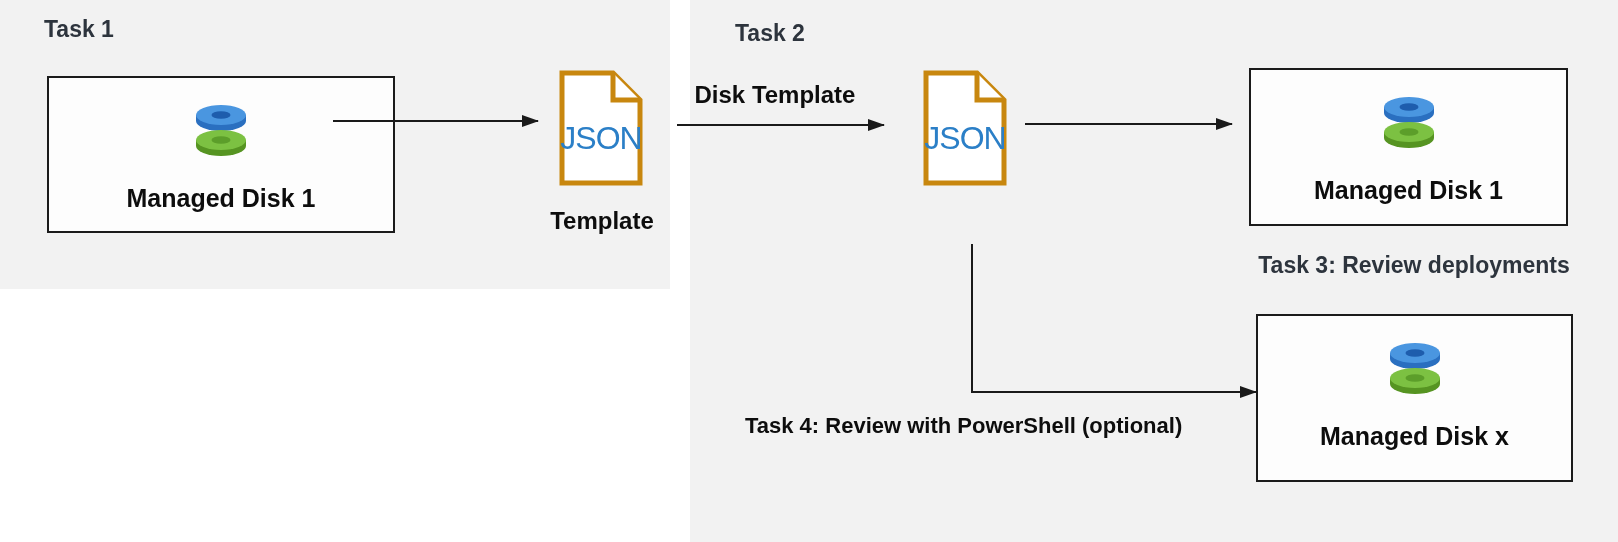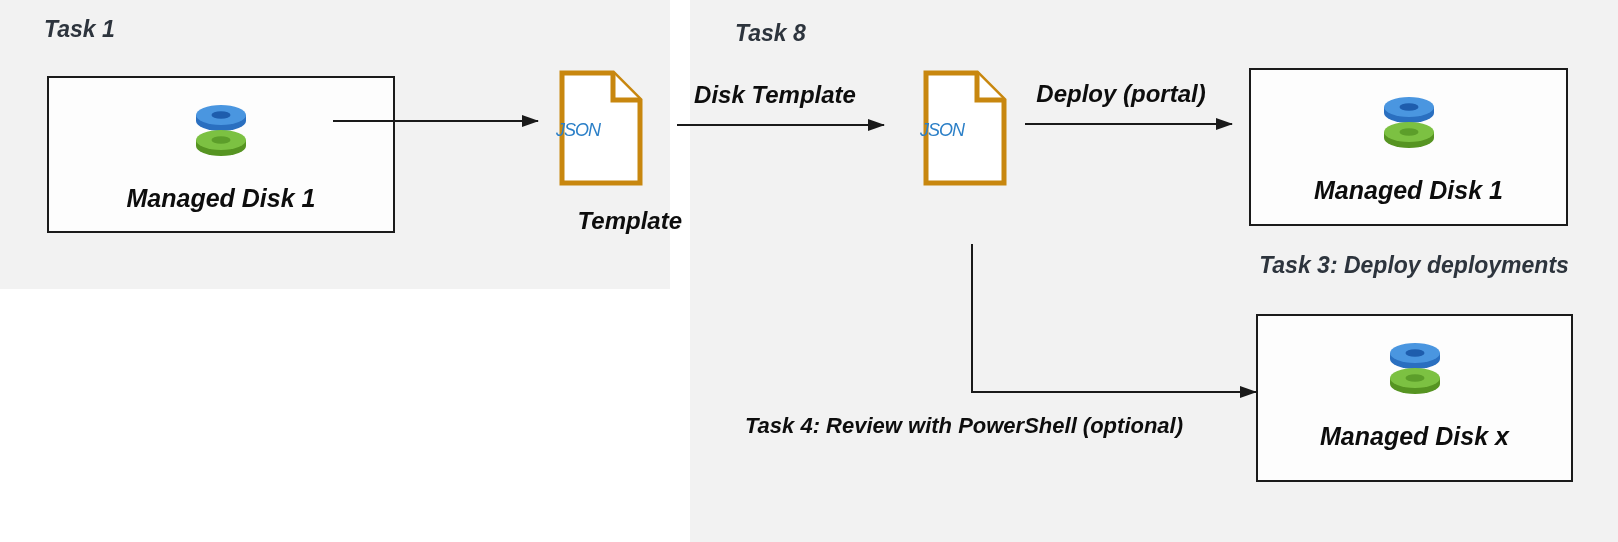--- a/index.html
+++ b/index.html
@@ -3,35 +3,35 @@
 <meta charset="utf-8">
 <style>
   :root{
     --panel-bg:#f2f2f2; --box-bg:#fdfdfd; --box-border:#1b1b1b; --arrow:#1a1a1a;
     --heading:#2d343d; --label:#0d0d0d; --orange:#c8870f; --json-blue:#2b7fc7;
     --blue-face:#4a96e0; --blue-side:#2a6fc0; --blue-hole:#1e5dad;
     --green-face:#7cc142; --green-side:#569422; --green-hole:#5c9e2a;
   }
   html,body{margin:0;padding:0;background:#ffffff;}
   .canvas{position:relative;width:1618px;height:542px;background:#ffffff;
-          font-family:"Liberation Sans",sans-serif;overflow:hidden;font-style:italic;}
+          font-family:"Liberation Sans",sans-serif;overflow:hidden;}
   .panel{position:absolute;background:var(--panel-bg);}
   #panel-task1{left:0;top:0;width:670px;height:289px;}
   #panel-task2{left:690px;top:0;width:928px;height:542px;}
   .heading{position:absolute;font-weight:bold;font-size:23px;color:var(--heading);white-space:nowrap;}
   .disk-box{position:absolute;background:var(--box-bg);border:2px solid var(--box-border);
             box-sizing:border-box;display:flex;flex-direction:column;align-items:center;}
   .disk-box .icon{margin-top:22px;}
   .disk-box .box-label{margin-top:24px;font-weight:bold;font-size:25px;color:var(--label);white-space:nowrap;}
   .json-node{position:absolute;width:90px;height:120px;}
   .json-node .doc{position:absolute;left:0;top:0;}
-  .json-node .json-text{position:absolute;left:0;top:52px;width:100%;
-            font-size:18px;color:var(--json-blue);letter-spacing:-1px;}
+  .json-node .json-text{position:absolute;left:0;top:52px;width:100%;text-align:center;
+            font-size:32px;color:var(--json-blue);letter-spacing:-1px;}
   .caption{position:absolute;font-weight:bold;font-size:24px;color:var(--label);
-           text-align:right;white-space:nowrap;}
+           text-align:center;white-space:nowrap;}
   .arrow-label{position:absolute;font-weight:bold;font-size:24px;color:var(--label);
            text-align:center;white-space:nowrap;}
   .note{position:absolute;font-weight:bold;font-size:22px;line-height:30px;color:var(--label);white-space:nowrap;}
   #task3-heading{text-align:center;}
   svg.overlay{position:absolute;left:0;top:0;pointer-events:none;}
 </style>
 </head>
 <body>
 
 <div class="canvas">
@@ -52,21 +52,21 @@
         <ellipse cx="28" cy="40" rx="9.5" ry="3.8" fill="var(--green-hole)"></ellipse>
       </g>
       <g id="json-doc-symbol">
         <path d="M6 5 H57 L84 32 V115 H6 Z" fill="#ffffff" stroke="var(--orange)" stroke-width="5" stroke-linejoin="miter"></path>
         <path d="M57 5 V32 H84" fill="#ffffff" stroke="var(--orange)" stroke-width="5" stroke-linejoin="miter"></path>
       </g>
     </defs>
   </svg>
 
   <div class="heading" style="left:44px;top:16px">Task 1</div>
-  <div class="heading" style="left:735px;top:20px">Task 8</div>
+  <div class="heading" style="left:735px;top:20px">Task 2</div>
 
   <div class="disk-box" style="left:47px;top:76px;width:348px;height:157px">
     <svg class="icon" width="56" height="60" viewBox="0 0 56 60">
         <use href="#disk-symbol"></use>
       </svg>
     <div class="box-label">Managed Disk 1</div>
   </div>
 
   <div class="json-node" style="left:556px;top:68px">
     <svg class="doc" width="90" height="120" viewBox="0 0 90 120">
@@ -78,30 +78,29 @@
 
   <div class="arrow-label" style="left:675px;top:81px;width:200px">Disk Template</div>
 
   <div class="json-node" style="left:920px;top:68px">
     <svg class="doc" width="90" height="120" viewBox="0 0 90 120">
         <use href="#json-doc-symbol"></use>
       </svg>
     <div class="json-text">JSON</div>
   </div>
 
-  <div class="arrow-label" style="left:1021px;top:80px;width:200px">Deploy (portal)</div>
 
   <div class="disk-box" style="left:1249px;top:68px;width:319px;height:158px">
     <svg class="icon" width="56" height="60" viewBox="0 0 56 60">
         <use href="#disk-symbol"></use>
       </svg>
     <div class="box-label">Managed Disk 1</div>
   </div>
 
-  <div class="heading" id="task3-heading" style="left:1248px;top:252px;width:332px">Task 3: Deploy deployments</div>
+  <div class="heading" id="task3-heading" style="left:1248px;top:252px;width:332px">Task 3: Review deployments</div>
 
   <div class="disk-box" style="left:1256px;top:314px;width:317px;height:168px">
     <svg class="icon" width="56" height="60" viewBox="0 0 56 60">
         <use href="#disk-symbol"></use>
       </svg>
     <div class="box-label">Managed Disk x</div>
   </div>
 
   <div class="note" style="left:745px;top:411px">
     <div>Task 4: Review with PowerShell (optional)</div>

